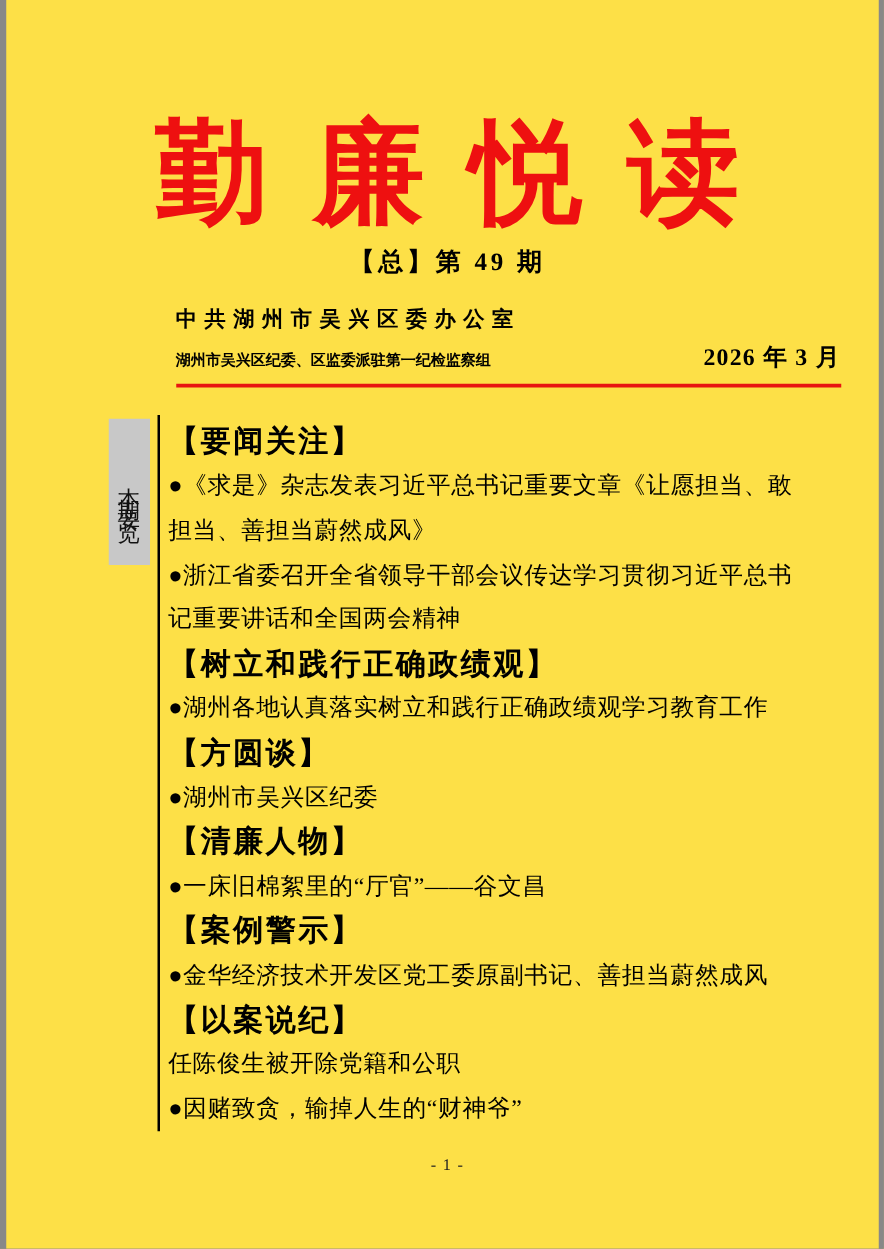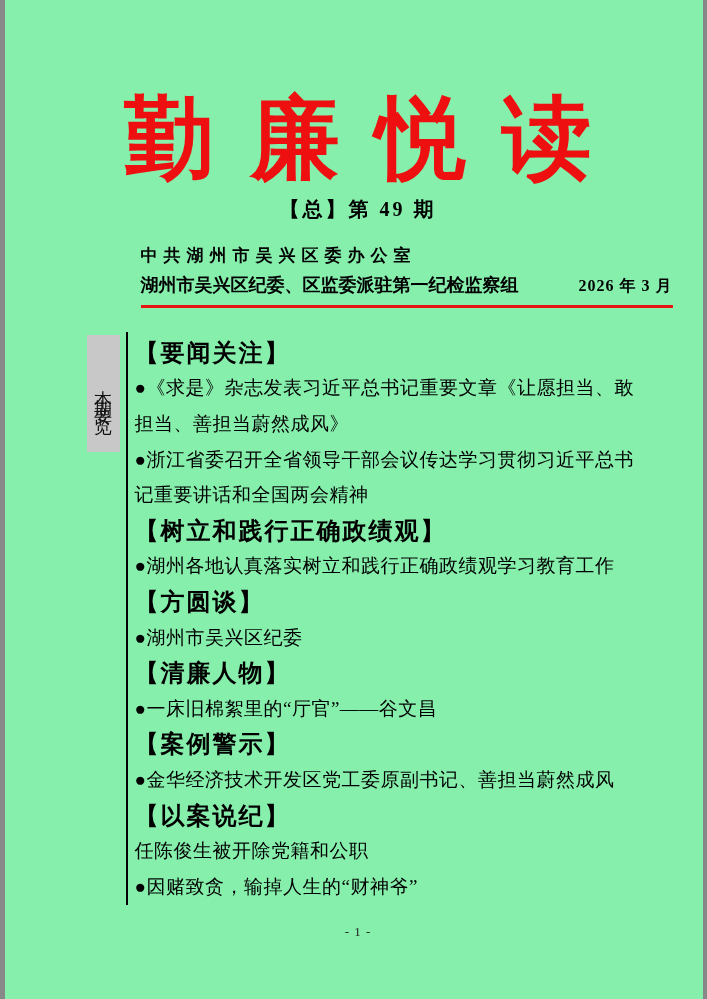--- a/index.html
+++ b/index.html
@@ -1,19 +1,19 @@
 <!DOCTYPE html>
 <html><head>
 <meta charset="utf-8">
 <style>
   html,body{margin:0;padding:0;background:#888;}
   .page{
     position:relative;
     width:698px;height:999px;
-    background:#86efac;
+    background:#fde047;
     margin:0 auto;
     overflow:hidden;
     font-family:"Liberation Serif","DejaVu Serif",serif;
     color:#000;
   }
   .masthead-title{
     position:absolute;
     left:0;top:78px;width:707px;
     text-align:center;
     font-size:90px;
@@ -46,27 +46,27 @@
     white-space:nowrap;
     margin-bottom:6px;
     font-family:"Liberation Serif","DejaVu Serif",serif;
   }
   .org-row2{
     display:flex;
     justify-content:space-between;
     align-items:baseline;
   }
   .org-line2{
-    font-size:18px;
+    font-size:12px;
     font-weight:bold;
     white-space:nowrap;
     font-family:Liberation Sans, sans-serif;
   }
   .issue-date{
-    font-size:16px;
+    font-size:19px;
     font-weight:bold;
     letter-spacing:1px;
     white-space:nowrap;
   }
   .sidebar-box{
     position:absolute;
     left:82px;top:335px;
     width:33px;height:117px;
     background:#c8c8c8;
     display:flex;

